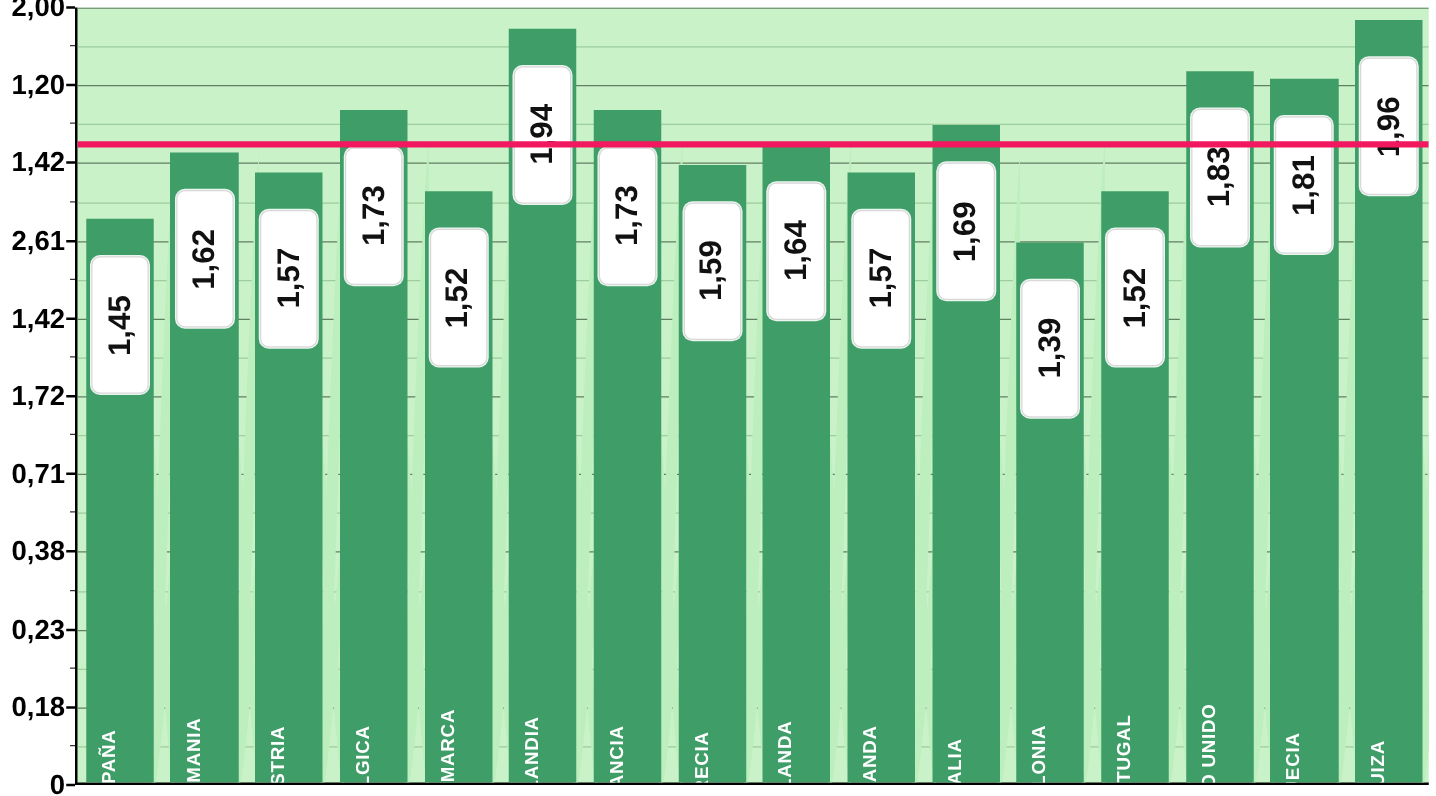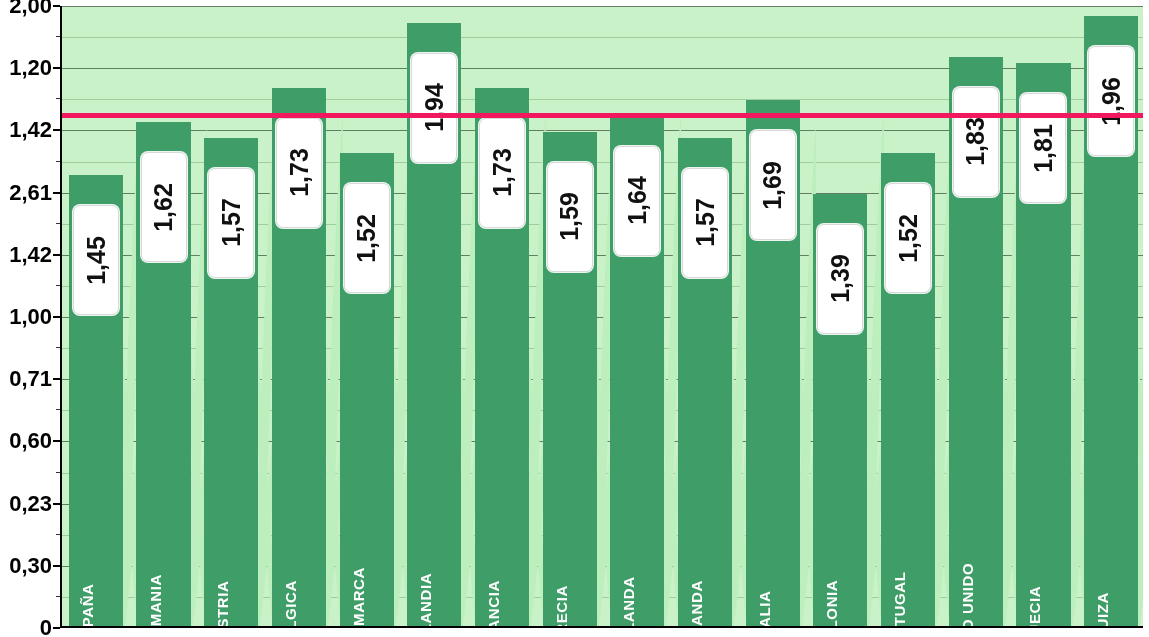--- a/index.html
+++ b/index.html
@@ -44,29 +44,29 @@
       <div class="ytick" style="top: 6px;">2,00</div>
       <div class="ytick-mark" style="top: 6px;"></div>
       <div class="ytick" style="top: 68.2px;">1,20</div>
       <div class="ytick-mark" style="top: 68.2px;"></div>
       <div class="ytick" style="top: 130.4px;">1,42</div>
       <div class="ytick-mark" style="top: 130.4px;"></div>
       <div class="ytick" style="top: 192.6px;">2,61</div>
       <div class="ytick-mark" style="top: 192.6px;"></div>
       <div class="ytick" style="top: 254.8px;">1,42</div>
       <div class="ytick-mark" style="top: 254.8px;"></div>
-      <div class="ytick" style="top: 317px;">1,00</div>
+      <div class="ytick" style="top: 317px;">1,72</div>
       <div class="ytick-mark" style="top: 317px;"></div>
       <div class="ytick" style="top: 379.2px;">0,71</div>
       <div class="ytick-mark" style="top: 379.2px;"></div>
-      <div class="ytick" style="top: 441.4px;">0,60</div>
+      <div class="ytick" style="top: 441.4px;">0,38</div>
       <div class="ytick-mark" style="top: 441.4px;"></div>
       <div class="ytick" style="top: 503.6px;">0,23</div>
       <div class="ytick-mark" style="top: 503.6px;"></div>
-      <div class="ytick" style="top: 565.8px;">0,30</div>
+      <div class="ytick" style="top: 565.8px;">0,18</div>
       <div class="ytick-mark" style="top: 565.8px;"></div>
       <div class="ytick" style="top: 628px;">0</div>
       <div class="ytick-mark" style="top: 628px;"></div>
       <div class="ytick-mark minor" style="top: 37.1px;"></div>
       <div class="ytick-mark minor" style="top: 99.3px;"></div>
       <div class="ytick-mark minor" style="top: 161.5px;"></div>
       <div class="ytick-mark minor" style="top: 223.7px;"></div>
       <div class="ytick-mark minor" style="top: 285.9px;"></div>
       <div class="ytick-mark minor" style="top: 348.1px;"></div>
       <div class="ytick-mark minor" style="top: 410.3px;"></div>

